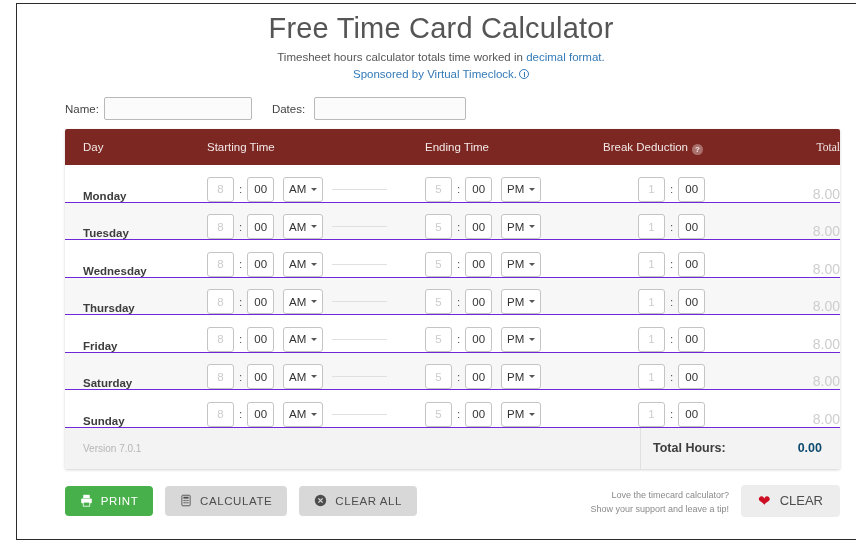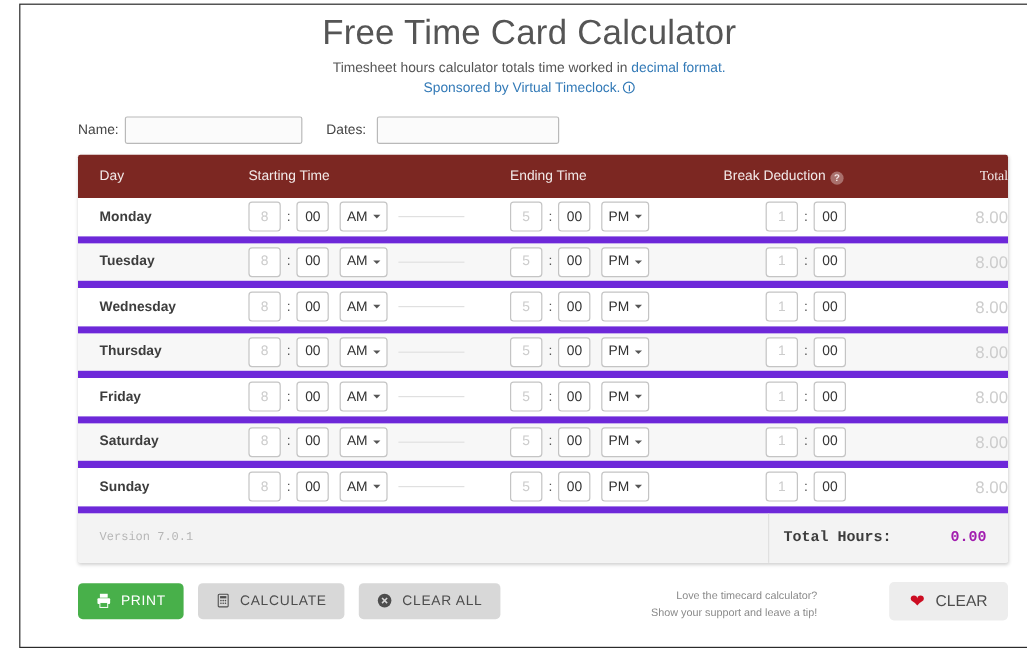--- a/index.html
+++ b/index.html
@@ -67,22 +67,22 @@
   .c-end   { width:178px; }
   .c-break { width:185px; }
   .c-total { width:52px; text-align:right;font-family:Liberation Serif, serif; }
   .help-ico{
     display:inline-block; width:11px; height:11px; border-radius:50%;
     background:#a9706c; color:#f4e6e5; font-size:8px; line-height:11px;
     text-align:center; position:relative; top:1px; margin-left:4px;
     font-weight:bold;
   }
   .row {
-    display:flex; align-items:center; height:37.5px;
-    border-bottom:6px solid #6d28d9; font-size:11.5px;
+    display:flex; align-items:flex-end; height:37.5px;
+    border-bottom:1px solid #6d28d9; font-size:11.5px;
   }
   .row.alt { background:#f7f7f7; }
   .dayname { font-weight:bold; color:#3d3d3d; }
   .fldgrp { display:flex; align-items:center; }
   .numin {
     width:27px; height:25px; border:1px solid #c4c4c4; border-radius:3px;
     text-align:center; font-size:11.5px; color:#333333; background:#ffffff;
     font-family:"Liberation Sans", sans-serif; outline:none; padding:0;
   }
   .numin::placeholder { color:#cccccc; }
@@ -97,50 +97,50 @@
   .caret {
     width:0; height:0; border-left:3px solid transparent;
     border-right:3px solid transparent; border-top:3.5px solid #555555;
     margin-left:5px;
   }
   .sep { width:55px; height:1px; background:#e0e0e0; margin:0 14px 0 9px; }
   .total-val { width:52px; text-align:right; color:#cdcdcd; font-size:14px; }
   
   .cfoot {
     display:flex; align-items:center; height:41px;
-    background:#f3f3f3; border-radius:0 0 2px 2px;font-family:Liberation Mono, monospace;
+    background:#f3f3f3; border-radius:0 0 2px 2px;
   }
   .version { padding-left:18px; font-size:10px; color:#b6b6b6; flex:1; }
   .thbox {
     width:200px; height:41px; border-left:1px solid #e0e0e0;
     display:flex; align-items:center; justify-content:space-between;
     padding:0 18px 0 12px;
   }
   .th-label { font-size:12.5px; font-weight:bold; color:#3d3d3d; }
-  .th-value { font-size:12.5px; font-weight:bold; color:#a21caf; }
+  .th-value { font-size:12.5px; font-weight:bold; color:#0c4a6e; }
   
   .btnrow {
     margin:17px 0 0 48px; width:775px;
     display:flex; align-items:flex-start;
   }
   .btn {
     height:30px; border-radius:4px; display:flex; align-items:center;
     justify-content:center; font-size:11.5px; letter-spacing:0.6px;
     margin-right:12px; padding:0 15px; border:none; cursor:pointer;
     font-family:"Liberation Sans", sans-serif;
   }
   .btn-print  { background:#48b04a; color:#ffffff; width:88px; }
   .btn-grey   { background:#d8d8d8; color:#4d4d4d; }
   .bico { margin-right:8px; display:flex; align-items:center; }
   .spacer { flex:1; }
   .tipbox { text-align:right; padding-top:2px; }
   .tip {
     font-size:9px; color:#8a8a8a; line-height:14px; white-space:nowrap;
   }
-  .donate-wrap { display:flex; align-items:flex-end;gap:48px; }
+  .donate-wrap { display:flex; align-items:center; }
   .btn-donate {
     background:#ededed; color:#4d4d4d; height:32px; border-radius:4px;
     display:flex; align-items:center; padding:0 17px; font-size:13px;
     margin-left:12px; margin-top:-1px; cursor:pointer;
     font-family:"Liberation Sans", sans-serif;
   }
   .heart { color:#cc0d22; font-size:15px; margin-right:9px; }
 </style>
 </head>
 <body>

